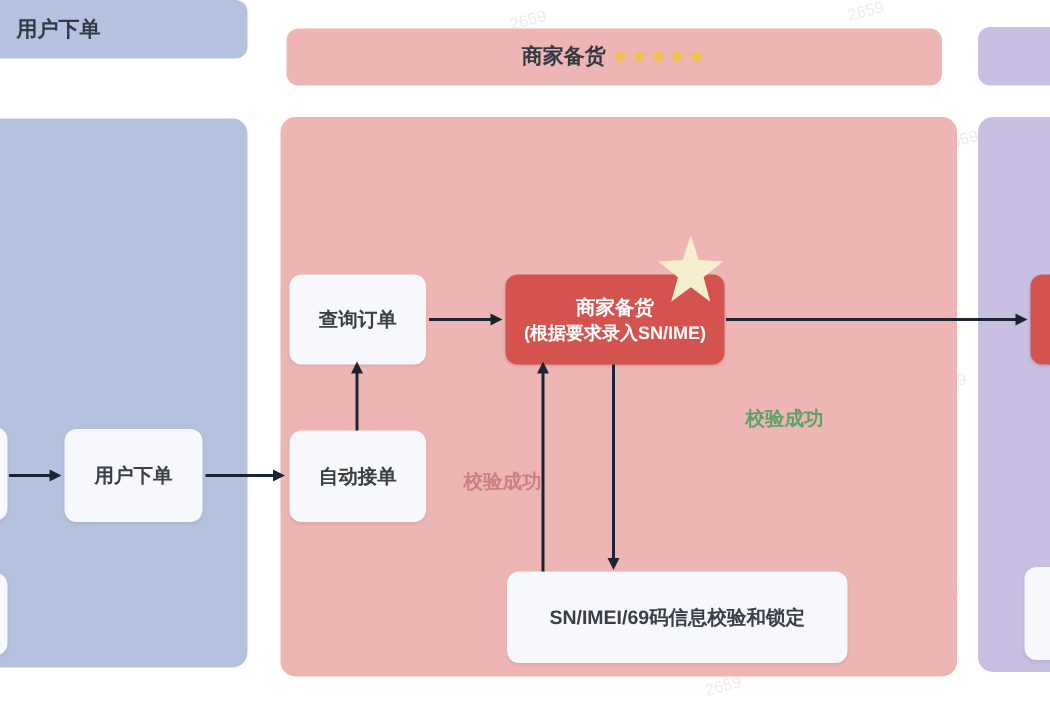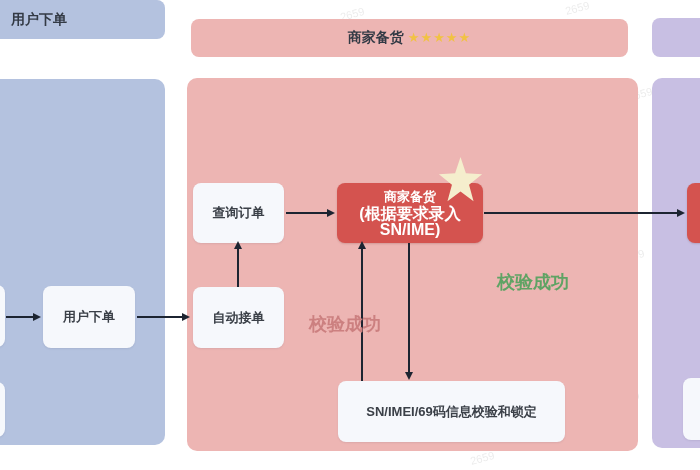--- a/index.html
+++ b/index.html
@@ -40,21 +40,21 @@
     font-size: 13px; font-weight: 600; color: #3b4048; text-align: center;
     box-shadow: 0 1px 2px rgba(60,60,90,0.10);
   }
   .node-red {
     position: absolute; background: #d4534f; border-radius: 8px;
     display: flex; flex-direction: column; align-items: center; justify-content: center;
     color: #ffffff; font-weight: bold; text-align: center;
     box-shadow: 0 1px 2px rgba(90,30,30,0.18);
   }
   .node-red .l1 { font-size: 13px; line-height: 18px; }
-  .node-red .l2 { font-size: 16px; line-height: 16px; }
+  .node-red .l2 { font-size: 12px; line-height: 16px; }
 
   .n-left-partial-top    { left: -28px; top: 285px; width: 33px; height: 62px; }
   .n-left-partial-bottom { left: -28px; top: 382px; width: 33px; height: 55px; }
   .n-user-order   { left: 43px;  top: 286px; width: 92px;  height: 62px; }
   .n-query-order  { left: 193px; top: 183px; width: 91px;  height: 60px; }
   .n-auto-accept  { left: 193px; top: 287px; width: 91px;  height: 61px; }
   .n-merchant     { left: 337px; top: 183px; width: 146px; height: 60px; }
   .n-sn-verify    { left: 338px; top: 381px; width: 227px; height: 61px; }
   .n-right-red    { left: 687px; top: 183px; width: 40px;  height: 60px; }
   .n-right-white  { left: 683px; top: 378px; width: 40px;  height: 62px; }
@@ -76,21 +76,21 @@
     border-left: 8px solid #1c2431; border-top: 4px solid transparent;
     border-bottom: 4px solid transparent; }
   .head-u { position: absolute; width: 0; height: 0;
     border-bottom: 8px solid #1c2431; border-left: 4px solid transparent;
     border-right: 4px solid transparent; }
   .head-d { position: absolute; width: 0; height: 0;
     border-top: 8px solid #1c2431; border-left: 4px solid transparent;
     border-right: 4px solid transparent; }
 
   
-  .lbl { position: absolute; font-size: 18px; font-weight: 600; }
+  .lbl { position: absolute; font-size: 13px; font-weight: 600; }
   .lbl-fail    { left: 309px; top: 312px; color: #cc8080; }
   .lbl-success { left: 497px; top: 270px; color: #5fa364; }
 
   
   .wm { position: absolute; font-size: 11px; color: #8a8a8a; opacity: 0.16;
     transform: rotate(-15deg); pointer-events: none; white-space: nowrap; }
 </style>
 </head>
 <body>
 

